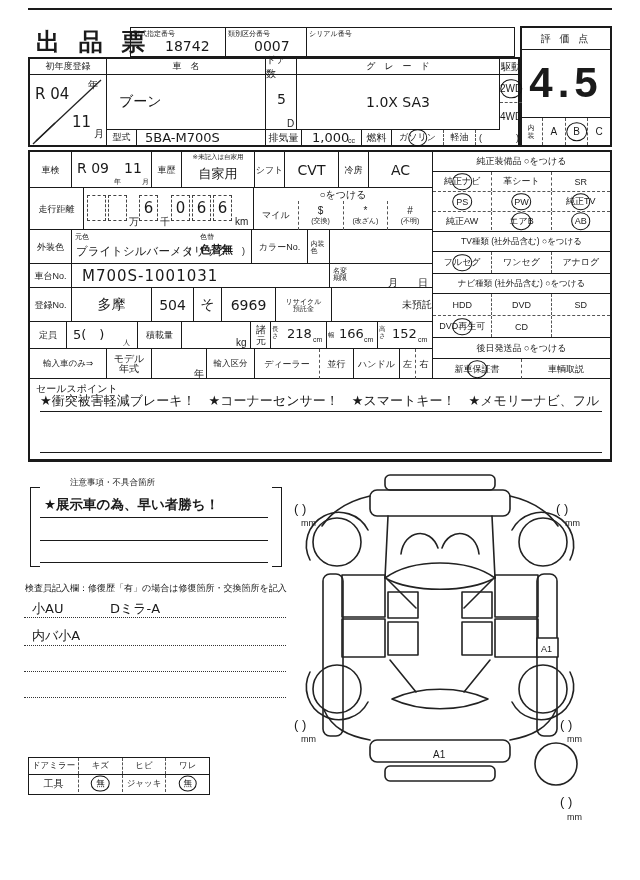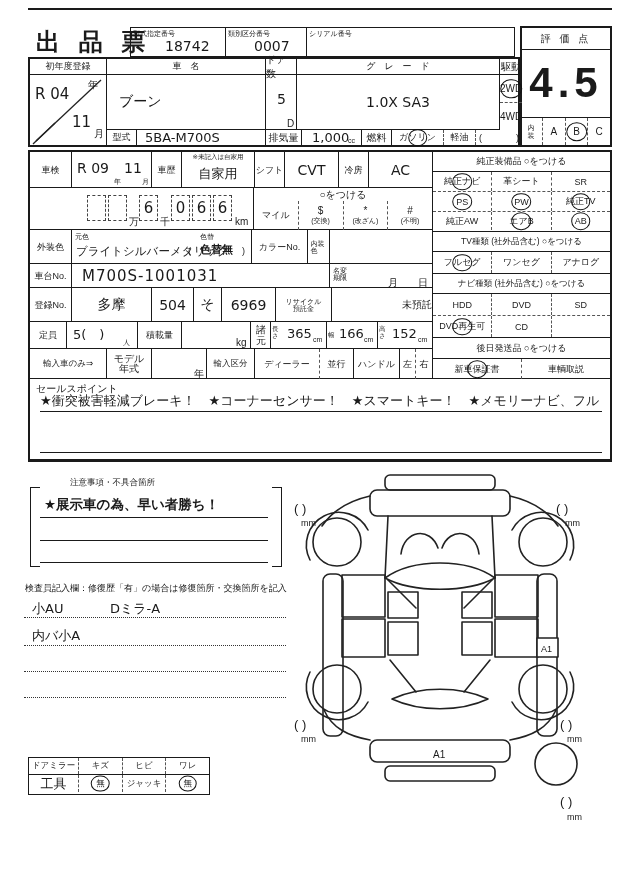--- a/index.html
+++ b/index.html
@@ -148,20 +148,21 @@
         <div class="ctr" style="height:11px;font-size:6.5px">※未記入は自家用</div>
         <div class="ctr f13 hand" style="height:22px">自家用</div>
       </div>
       <div class="abs br ctr f9" style="left:225px;top:0;width:30px;height:36px">シフト</div>
       <div class="abs br ctr f14 hand" style="left:255px;top:0;width:54px;height:36px">CVT</div>
       <div class="abs br ctr f9" style="left:309px;top:0;width:30px;height:36px">冷房</div>
       <div class="abs ctr f14 hand" style="left:339px;top:0;width:63px;height:36px">AC</div>
     </div>
 
     <div class="abs bb" style="left:0;top:36px;width:402px;height:42px">
+      <div class="abs br ctr f9" style="left:0;top:0;width:54px;height:42px">走行距離</div>
       <div class="abs br" style="left:54px;top:0;width:170px;height:42px">
         <div class="mbox hand" style="left:3px;top:7px"></div>
         <div class="mbox hand" style="left:24px;top:7px"></div>
         <span class="abs f8" style="left:45px;top:27px">万</span>
         <div class="mbox hand" style="left:55px;top:7px">6</div>
         <span class="abs f8" style="left:76px;top:27px">千</span>
         <div class="mbox hand" style="left:87px;top:7px">0</div>
         <div class="mbox hand" style="left:108px;top:7px">6</div>
         <div class="mbox hand" style="left:129px;top:7px">6</div>
         <span class="abs f8" style="left:151px;top:28px">km</span>
@@ -237,21 +238,21 @@
       </div>
       <div class="abs br ctr f9" style="left:108px;top:0;width:44px;height:27px">積載量</div>
       <div class="abs br" style="left:152px;top:0;width:69px;height:27px">
         <span class="abs f8" style="left:54px;top:15px">kg</span>
       </div>
       <div class="abs br ctr" style="left:221px;top:0;width:20px;height:27px">
         <span class="f8 wrapv" style="width:9px">諸元</span>
         </div>
       <div class="abs br" style="left:241px;top:0;width:56px;height:27px">
         <span class="abs wrapv" style="left:1px;top:4px;width:8px;font-size:6.5px">長さ</span>
-        <span class="abs f13 hand" style="left:16px;top:4px">365</span>
+        <span class="abs f13 hand" style="left:16px;top:4px">218</span>
         <span class="abs f7" style="left:42px;top:14px">cm</span>
       </div>
       <div class="abs br" style="left:297px;top:0;width:51px;height:27px">
         <span class="abs" style="left:1px;top:9px;font-size:6.5px">幅</span>
         <span class="abs f13 hand" style="left:12px;top:4px">166</span>
         <span class="abs f7" style="left:37px;top:14px">cm</span>
       </div>
       <div class="abs" style="left:348px;top:0;width:54px;height:27px">
         <span class="abs wrapv" style="left:1px;top:4px;width:8px;font-size:6.5px">高さ</span>
         <span class="abs f13 hand" style="left:14px;top:4px">152</span>
@@ -391,21 +392,21 @@
           <span>キズ</span>
         </div>
       <div class="ctr" style="flex:1;font-size:8.5px;border-left:1.2px dashed #555">
           <span>ヒビ</span>
         </div>
       <div class="ctr" style="flex:1;font-size:8.5px;border-left:1.2px dashed #555">
           <span>ワレ</span>
         </div>
     </div>
     <div style="display:flex;height:17px">
-      <div class="ctr" style="flex:1.15;font-size:13px">
+      <div class="ctr" style="flex:1.15;font-size:10px">
           <span data-circled="false">工具</span>
         </div>
       <div class="ctr" style="flex:1;font-size:8.5px;border-left:1.2px dashed #555">
           <span data-circled="true">無</span>
         </div>
       <div class="ctr" style="flex:1;font-size:8.5px;border-left:1.2px dashed #555">
           <span data-circled="false">ジャッキ</span>
         </div>
       <div class="ctr" style="flex:1;font-size:8.5px;border-left:1.2px dashed #555">
           <span data-circled="true">無</span>

